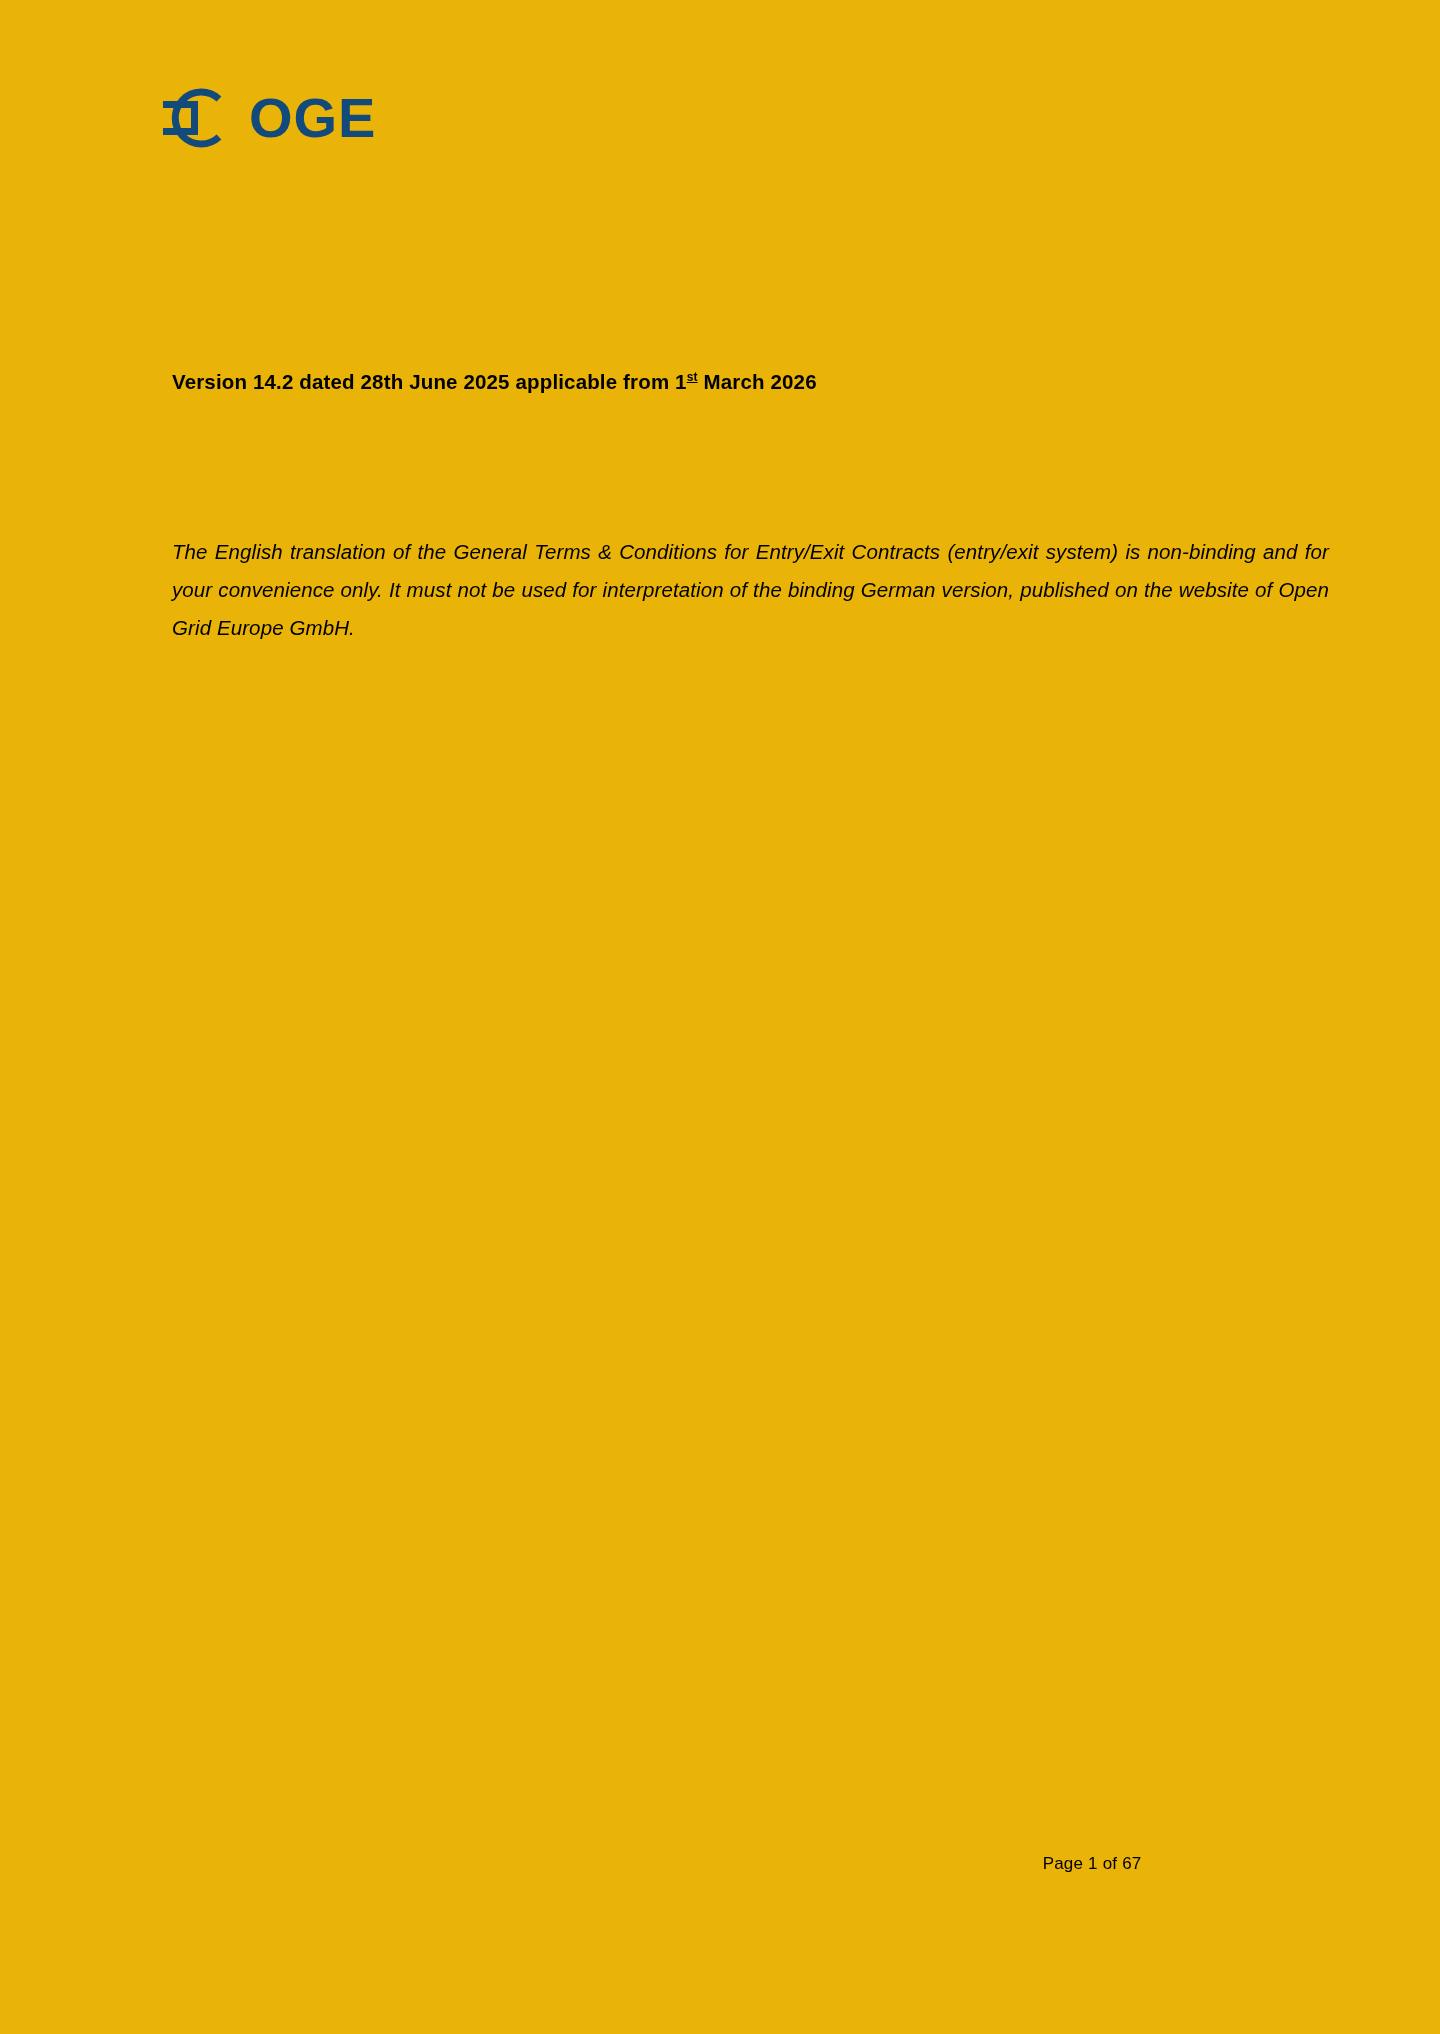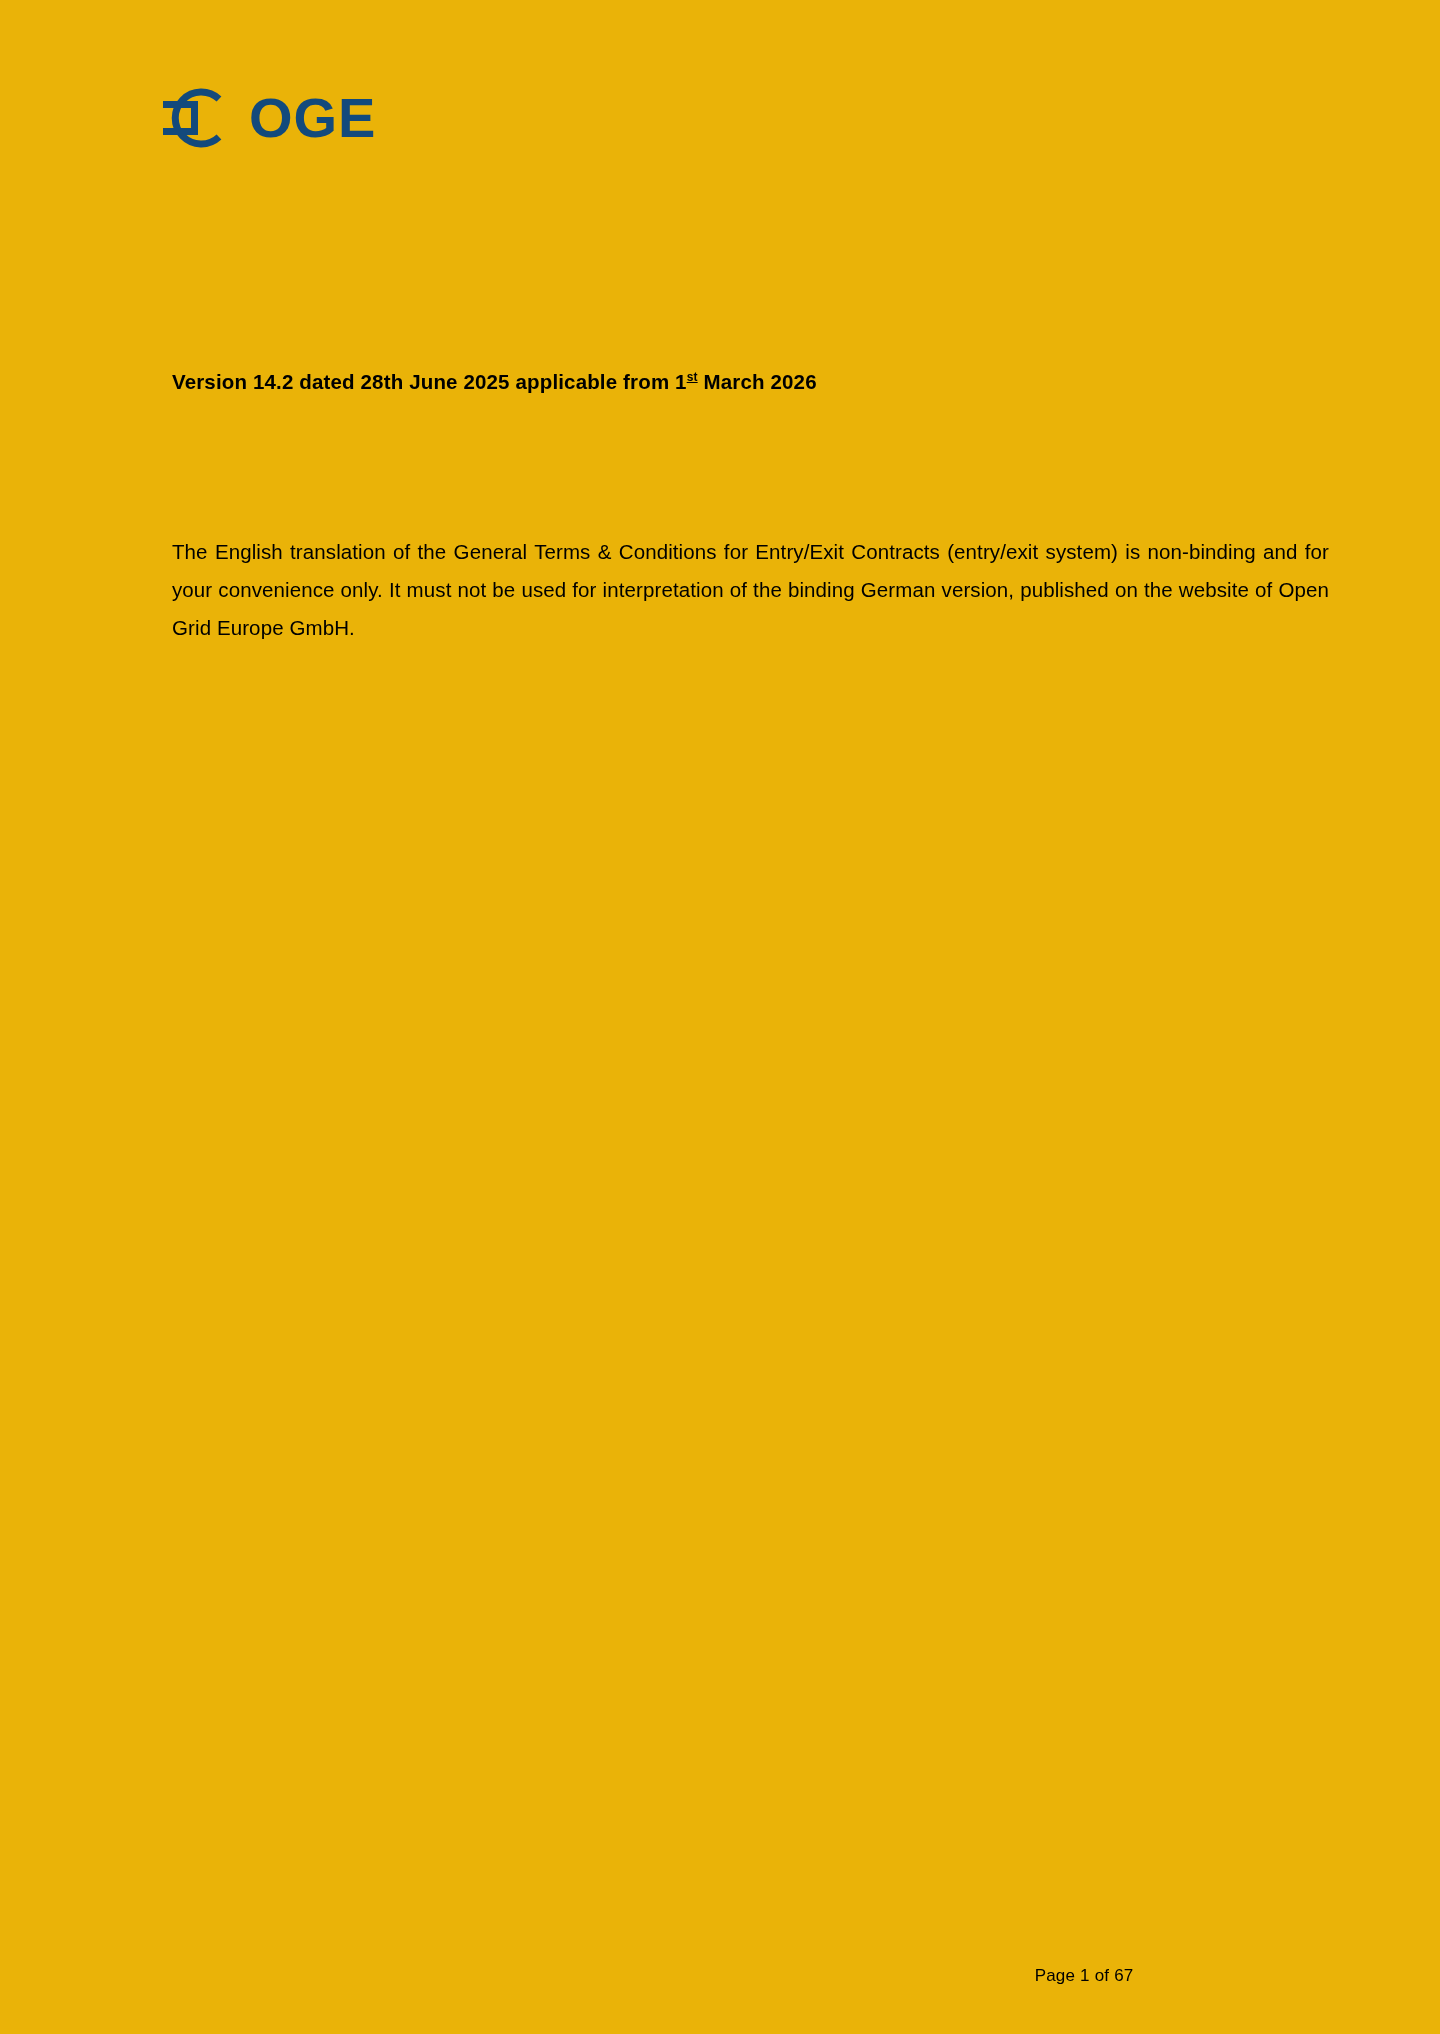--- a/index.html
+++ b/index.html
@@ -74,27 +74,29 @@
     left: 172px;
     top: 512px;
     width: 1157px;
   }
   .body-par {
     font-size: 20.5px;
     line-height: 38px;
     text-align: justify;
     color: #000;
     letter-spacing: 0.1px;
+    font-style: italic;
   }
   
   .footer {
     position: absolute;
     left: 0;
-    top: 1966px;
+    top: 1854px;
     width: 1332px;
+    padding-left: 8px;
   }
   .footer-inner {
     width: 1157px;
     margin: 0 auto;
     text-align: right;
     font-size: 17px;
     color: #000;
     letter-spacing: 0.2px;
     padding-right: 111px;
     box-sizing: border-box;

